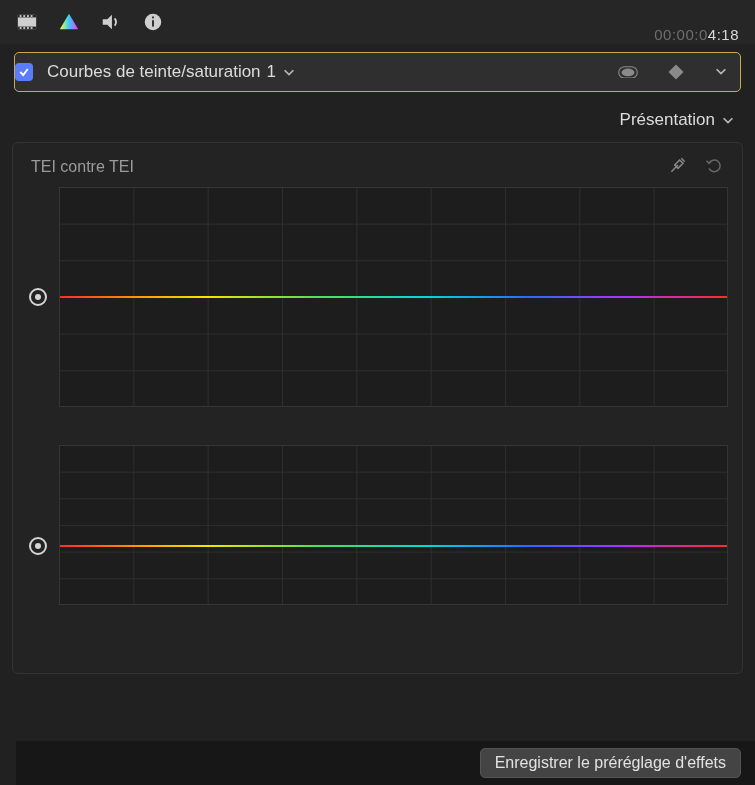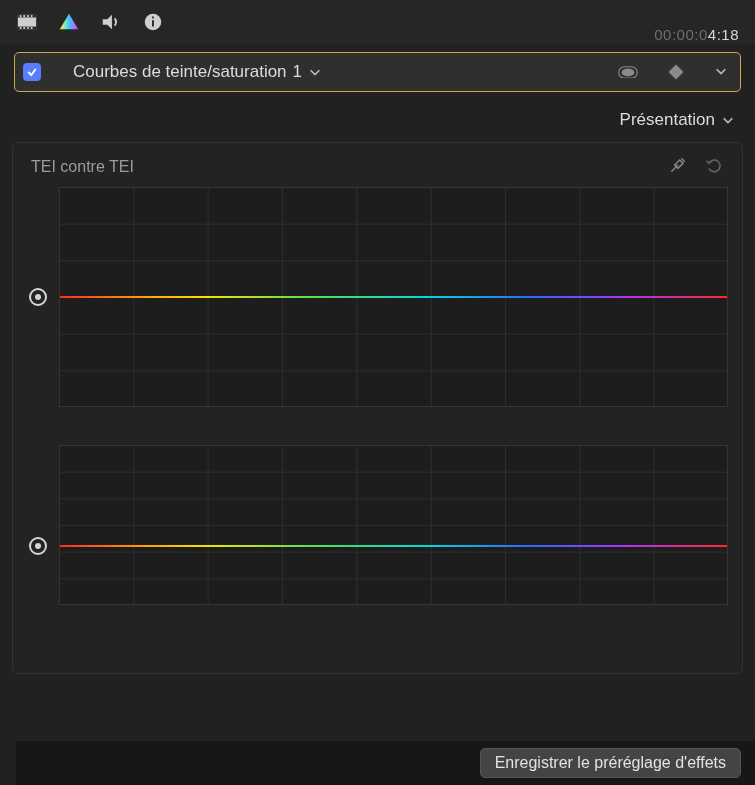--- a/index.html
+++ b/index.html
@@ -34,22 +34,22 @@
 
   
   .effect-row {
     margin: 8px 14px 0 14px;
     height: 40px;
     border: 1.5px solid #c9a94a;
     border-radius: 5px;
     background: #2f2f2f;
     display: flex;
     align-items: center;
-    padding: 0 12px 0 8px;
-    gap: 32px;
+    padding: 0 12px 0 0;
+    gap: 14px;
   }
   .chk {
     width: 18px; height: 18px;
     background: #5a7dff;
     border-radius: 4px;
     display: flex; align-items: center; justify-content: center;
   }
   .chk svg { width: 12px; height: 12px; stroke: #fff; stroke-width: 2.5; fill: none; }
   .effect-title { color: #dcdcdc; font-size: 17px; display: flex; align-items: center; gap: 6px; }
   .effect-title .chev { display:inline-flex; }

